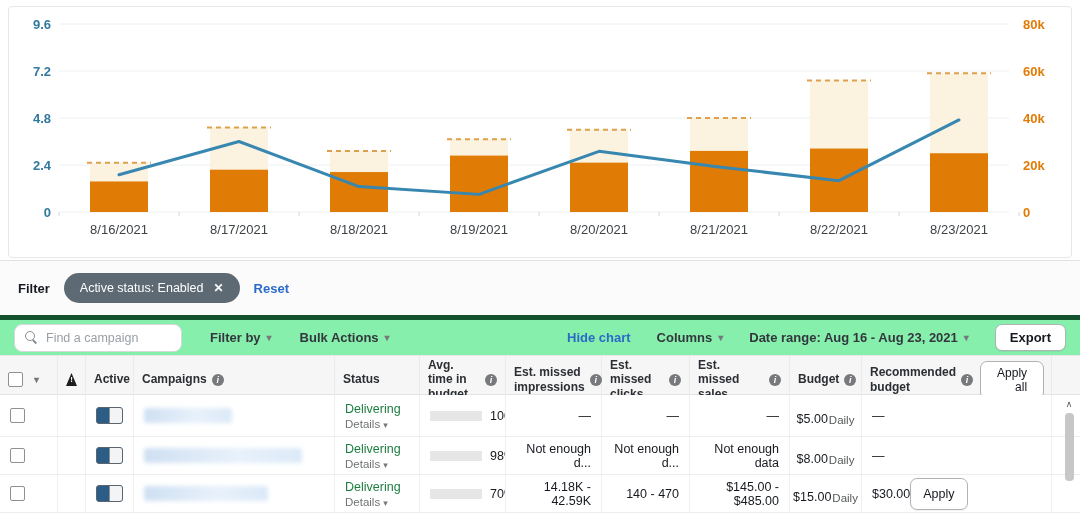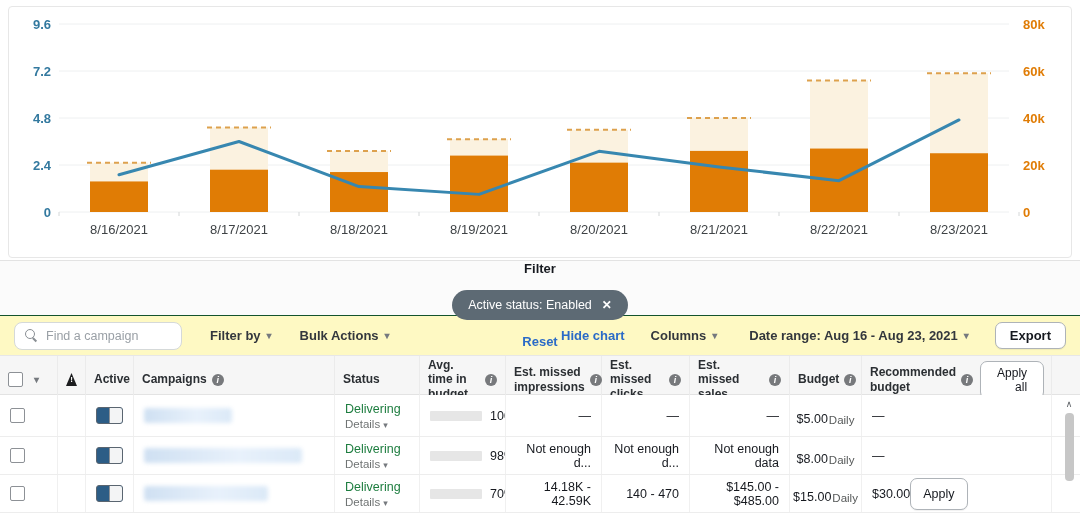--- a/index.html
+++ b/index.html
@@ -8,28 +8,28 @@
   .screen { position:relative; width:1080px; height:516px; overflow:hidden; background:#fff; }
 
   
   .chart-card { position:absolute; left:8px; top:6px; width:1064px; height:252px;
     background:#fff; border:1px solid #e7e7e7; border-radius:4px; }
   .chart-card svg { display:block; }
 
   
   .panel { position:absolute; left:0; top:260px; width:1080px; height:256px; border-top:1px solid #e3e3e3; background:#fff; }
 
-  .filter-bar { display:flex; align-items:center; gap:14px; height:54px; padding:0 18px; background:#fbfbfb;flex-direction:column; }
+  .filter-bar { display:flex; align-items:center; gap:14px; height:54px; padding:0 18px; background:#fbfbfb; }
   .filter-label { font-weight:bold; font-size:13px; color:#16191f; }
   .pill { display:inline-flex; align-items:center; gap:10px; background:#5d6a74; color:#fff;
     font-size:12.5px; padding:8px 16px; border-radius:16px; cursor:pointer; }
   .pill .x { font-size:12px; font-weight:bold; }
   .link { color:#2b6bc7; font-size:13px; font-weight:bold; text-decoration:none; cursor:pointer; }
 
-  .toolbar { display:flex; align-items:center; height:40px; padding:0 14px; background:#fef9c3; border-top:1px solid #14532d; }
+  .toolbar { display:flex; align-items:center; height:40px; padding:0 14px; background:#86efac; border-top:5px solid #14532d; }
   .search-box { display:flex; align-items:center; gap:8px; width:168px; height:28px; background:#fff;
     border:1px solid #d5d9d9; border-radius:8px; padding:0 10px; }
   .search-box input { border:none; outline:none; width:120px; font-size:12.5px; color:#333; background:transparent;
     font-family:"Liberation Sans", sans-serif; }
   .search-box input::placeholder { color:#9aa0a6; }
   .tool-item { display:inline-flex; align-items:center; gap:6px; font-size:13px; font-weight:bold; color:#33373d;
     margin-left:28px; cursor:pointer; }
   .caret { font-size:10px; color:#75797e; }
   .toolbar-right { margin-left:auto; display:flex; align-items:center; gap:26px; }
   .btn { background:#fff; border:1px solid #aeb3b8; border-radius:7px; padding:5px 14px; font-size:13px;
@@ -180,21 +180,21 @@
       <span class="tool-item">
         <span>Bulk Actions</span>
         <span class="caret">▾</span>
       </span>
       <div class="toolbar-right">
         <a class="link">Hide chart</a>
         <span class="tool-item" style="margin-left:0">
           <span>Columns</span>
           <span class="caret">▾</span>
         </span>
-        <span class="tool-item" style="margin-left:6px">
+        <span class="tool-item" style="margin-left:0">
           <span>Date range: Aug 16 - Aug 23, 2021</span>
           <span class="caret">▾</span>
         </span>
         <button class="btn">Export</button>
       </div>
     </div>
 
     <div class="trow thead">
       <div class="th">
         <span class="checkbox"></span>

